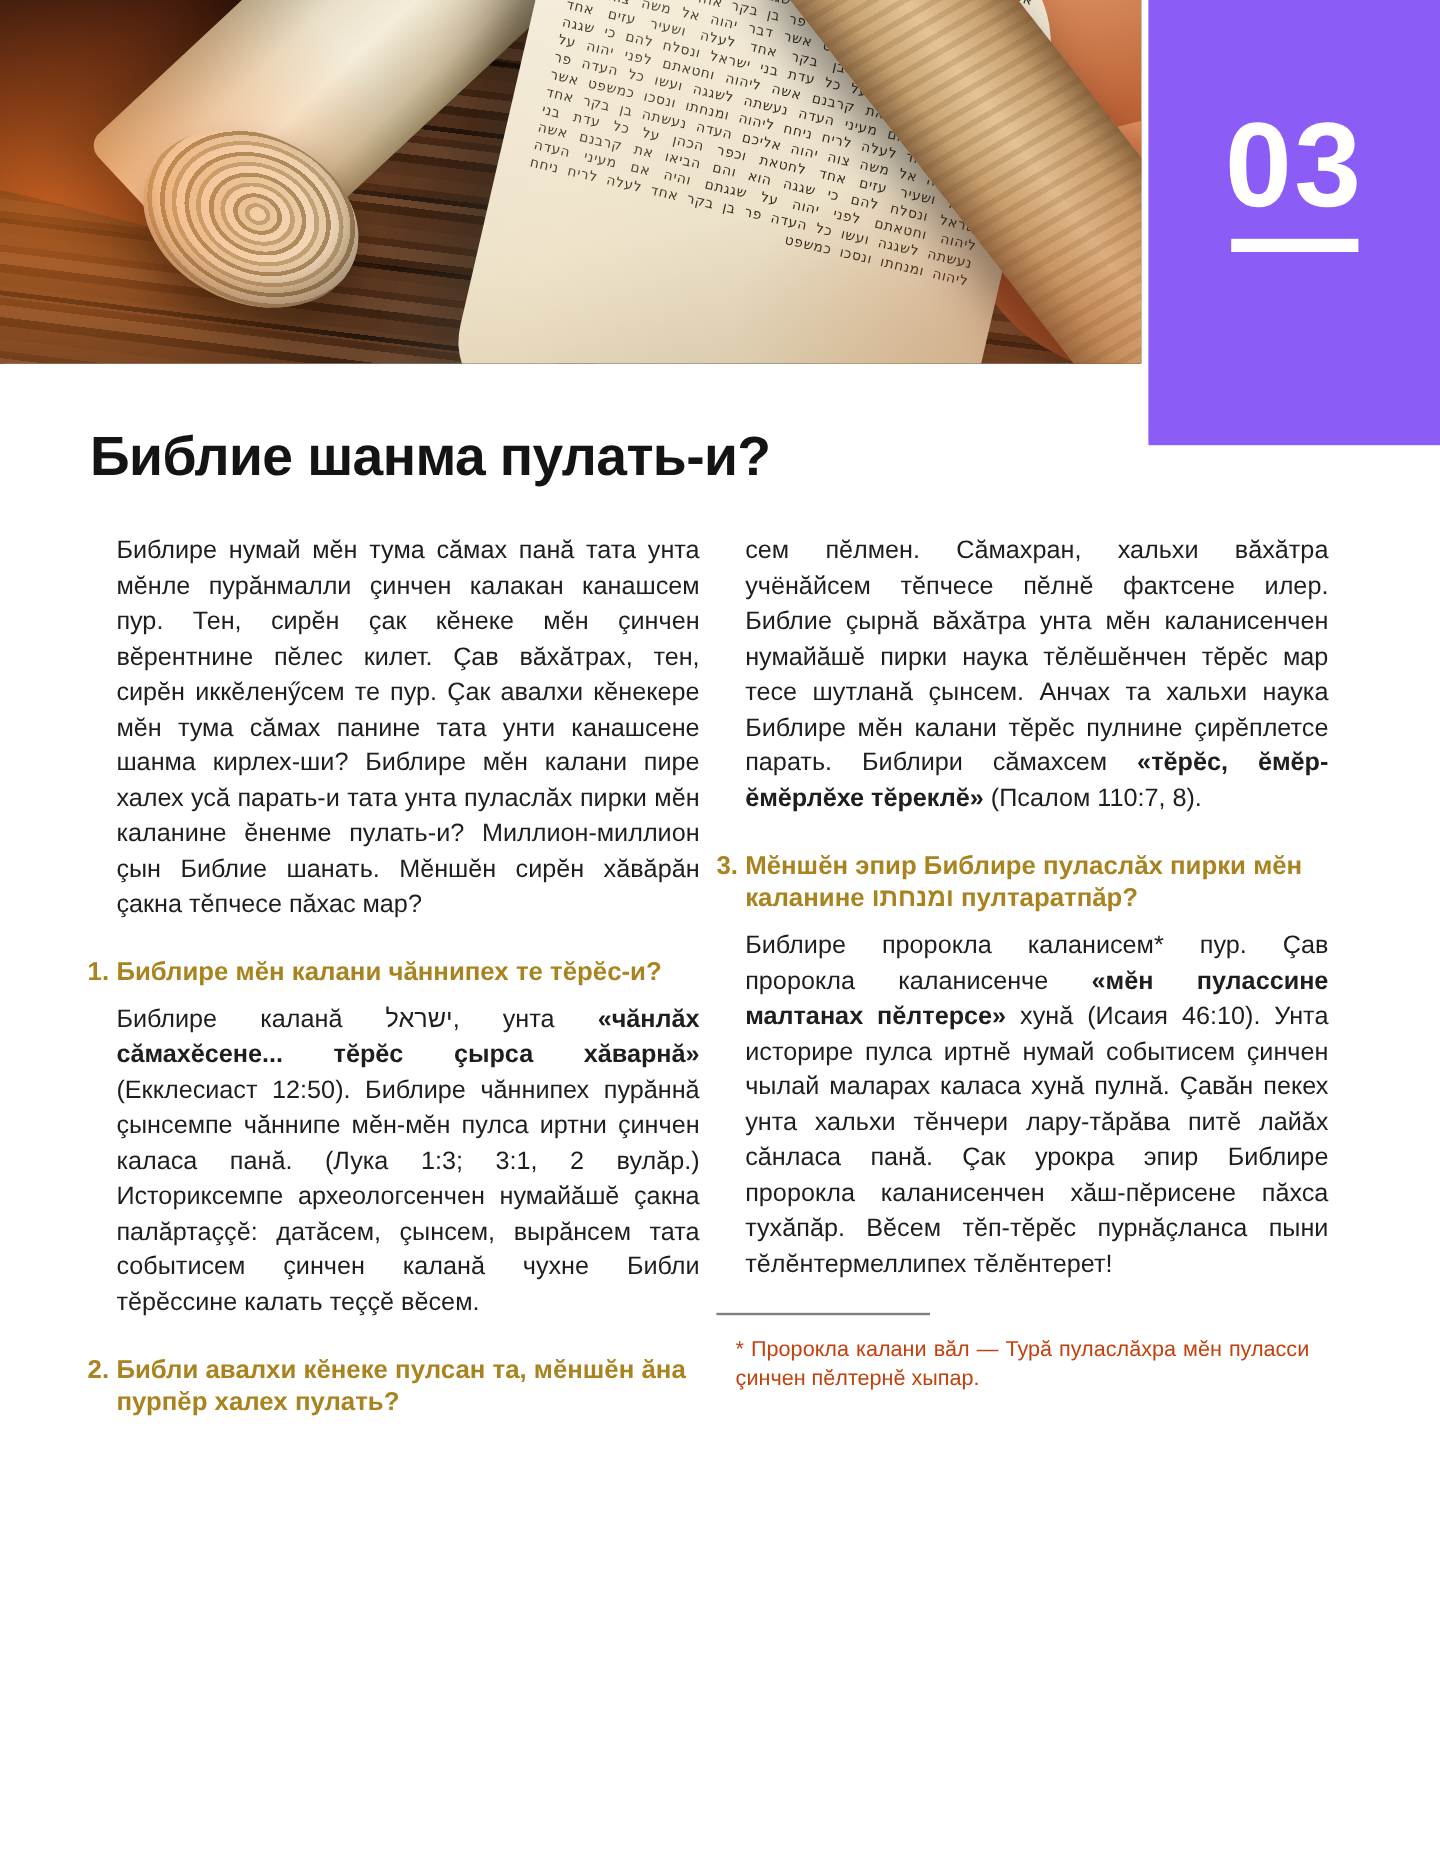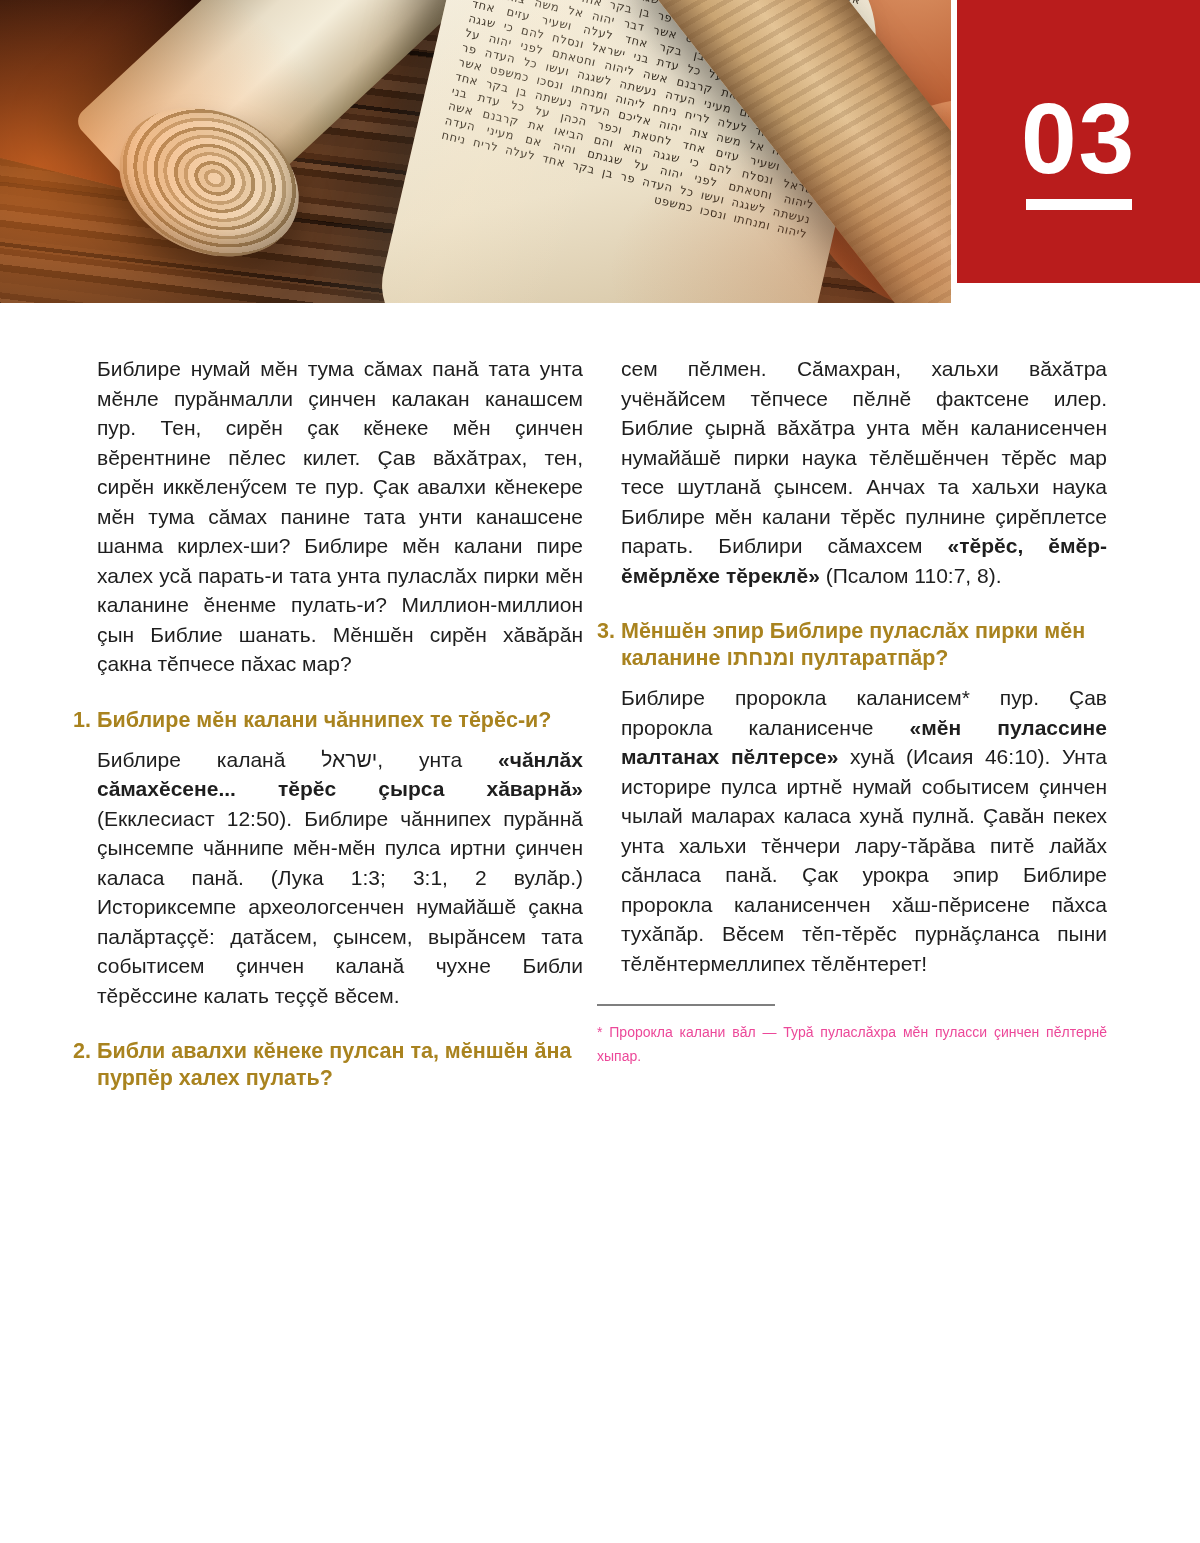--- a/index.html
+++ b/index.html
@@ -38,37 +38,37 @@
     border-radius:14px 70px 120px 36px / 24px 90px 100px 48px;
     box-shadow:-26px 30px 46px rgba(0,0,0,.38);overflow:hidden;padding:24px 26px;box-sizing:border-box;}
   .heb{direction:rtl;font-family:"DejaVu Sans",sans-serif;font-size:11.5px;line-height:15px;
     color:#241b10;letter-spacing:.6px;word-spacing:3px;text-align:justify;opacity:.92;}
   .tan-roll{position:absolute;left:608px;top:-90px;width:150px;height:540px;transform:rotate(-38deg);transform-origin:50% 0;
     background:linear-gradient(90deg,#8a6844 0%,#c9a472 22%,#e4c496 50%,#caa271 78%,#8a653f 100%);
     border-radius:18px 18px 70px 70px;box-shadow:-18px 22px 40px rgba(0,0,0,.42);}
   .tan-roll::after{content:"";position:absolute;inset:0;border-radius:inherit;
     background:repeating-linear-gradient(8deg, rgba(110,75,40,.18) 0 5px, transparent 5px 13px);}
   
-  .badge{position:absolute;left:957px;top:0;width:243px;height:283px;background:#b91c1c;}
+  .badge{position:absolute;left:957px;top:0;width:243px;height:371px;background:#8b5cf6;}
   .badge-num{position:absolute;left:0;right:0;top:88px;text-align:center;
     font-size:100px;line-height:1;font-weight:700;color:#ffffff;letter-spacing:2px;}
   .badge-rule{position:absolute;left:50%;transform:translateX(-50%);top:199px;width:106px;height:11px;background:#ffffff;}
   
   .content{position:absolute;left:73px;top:354px;width:1055px;}
   h1.title{margin:0 0 38px 2px;font-size:46px;line-height:52px;font-weight:700;color:#141414;letter-spacing:-.5px;}
   .cols{display:flex;gap:14px;}
   .col{width:510px;flex:0 0 510px;}
   p.body{margin:0;padding-left:24px;font-size:21px;line-height:29.5px;text-align:justify;color:#1e1e1e;}
   h2.q{position:relative;margin:28px 0 11px 0;padding-left:24px;
     font-size:21.5px;line-height:27px;font-weight:700;color:#a9831f;}
   h2.q .num{position:absolute;left:0;top:0;}
   .fn-marker{font-size:21px;}
   .footnote{margin-top:26px;}
   .fn-rule{width:178px;height:2px;background:#7f7f7f;margin:0 0 14px 0;}
-  p.fn{margin:0;font-size:14px;line-height:24px;text-align:justify;color:#ec4899;}
+  p.fn{margin:16px;font-size:18px;line-height:24px;text-align:justify;color:#c2410c;}
 </style>
 </head>
 <body>
 
 <header>
   <div class="photo">
     <div class="wood"></div>
     <div class="book"></div>
     <div class="pot"></div>
     <div class="pot2"></div>
@@ -84,20 +84,21 @@
     <div class="tan-roll"></div>
     <div class="glow"></div>
   </div>
   <div class="badge">
     <div class="badge-num">03</div>
     <div class="badge-rule"></div>
   </div>
 </header>
 
 <main class="content">
+  <h1 class="title">Библие шанма пулать-и?</h1>
 
   <div class="cols">
 
     <div class="col">
       <p class="body">
         <span>Библире нумай мĕн тума сăмах панă тата унта мĕнле пурăнмалли çинчен калакан канашсем пур. Тен, сирĕн çак кĕнеке мĕн çинчен вĕрентнине пĕлес килет. Çав вăхăтрах, тен, сирĕн иккĕленӳсем те пур. Çак авалхи кĕнекере мĕн тума сăмах панине тата унти канашсене шанма кирлех-ши? Библире мĕн калани пире халех усă парать-и тата унта пуласлăх пирки мĕн каланине ĕненме пулать-и? Миллион-миллион çын Библие шанать. Мĕншĕн сирĕн хăвăрăн çакна тĕпчесе пăхас мар?</span>
       </p>
 
       <h2 class="q">
         <span class="num">1.</span>

